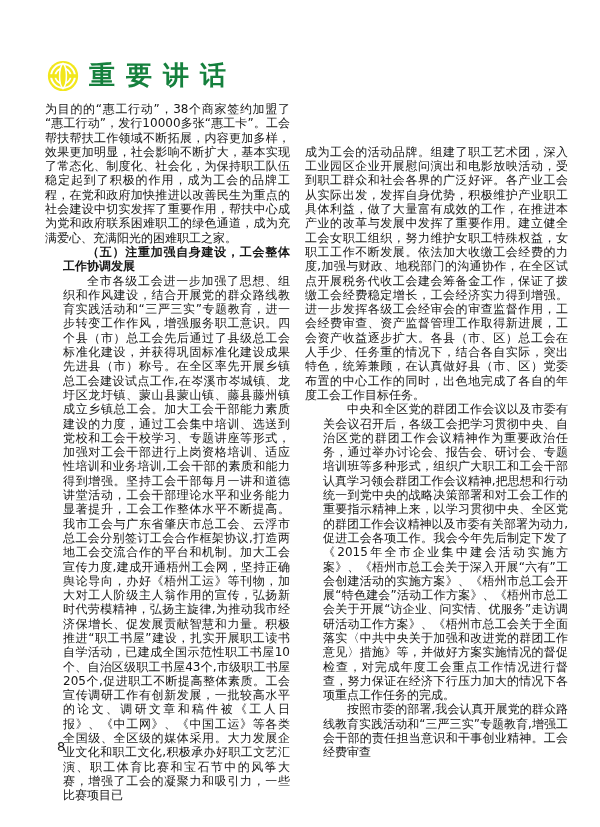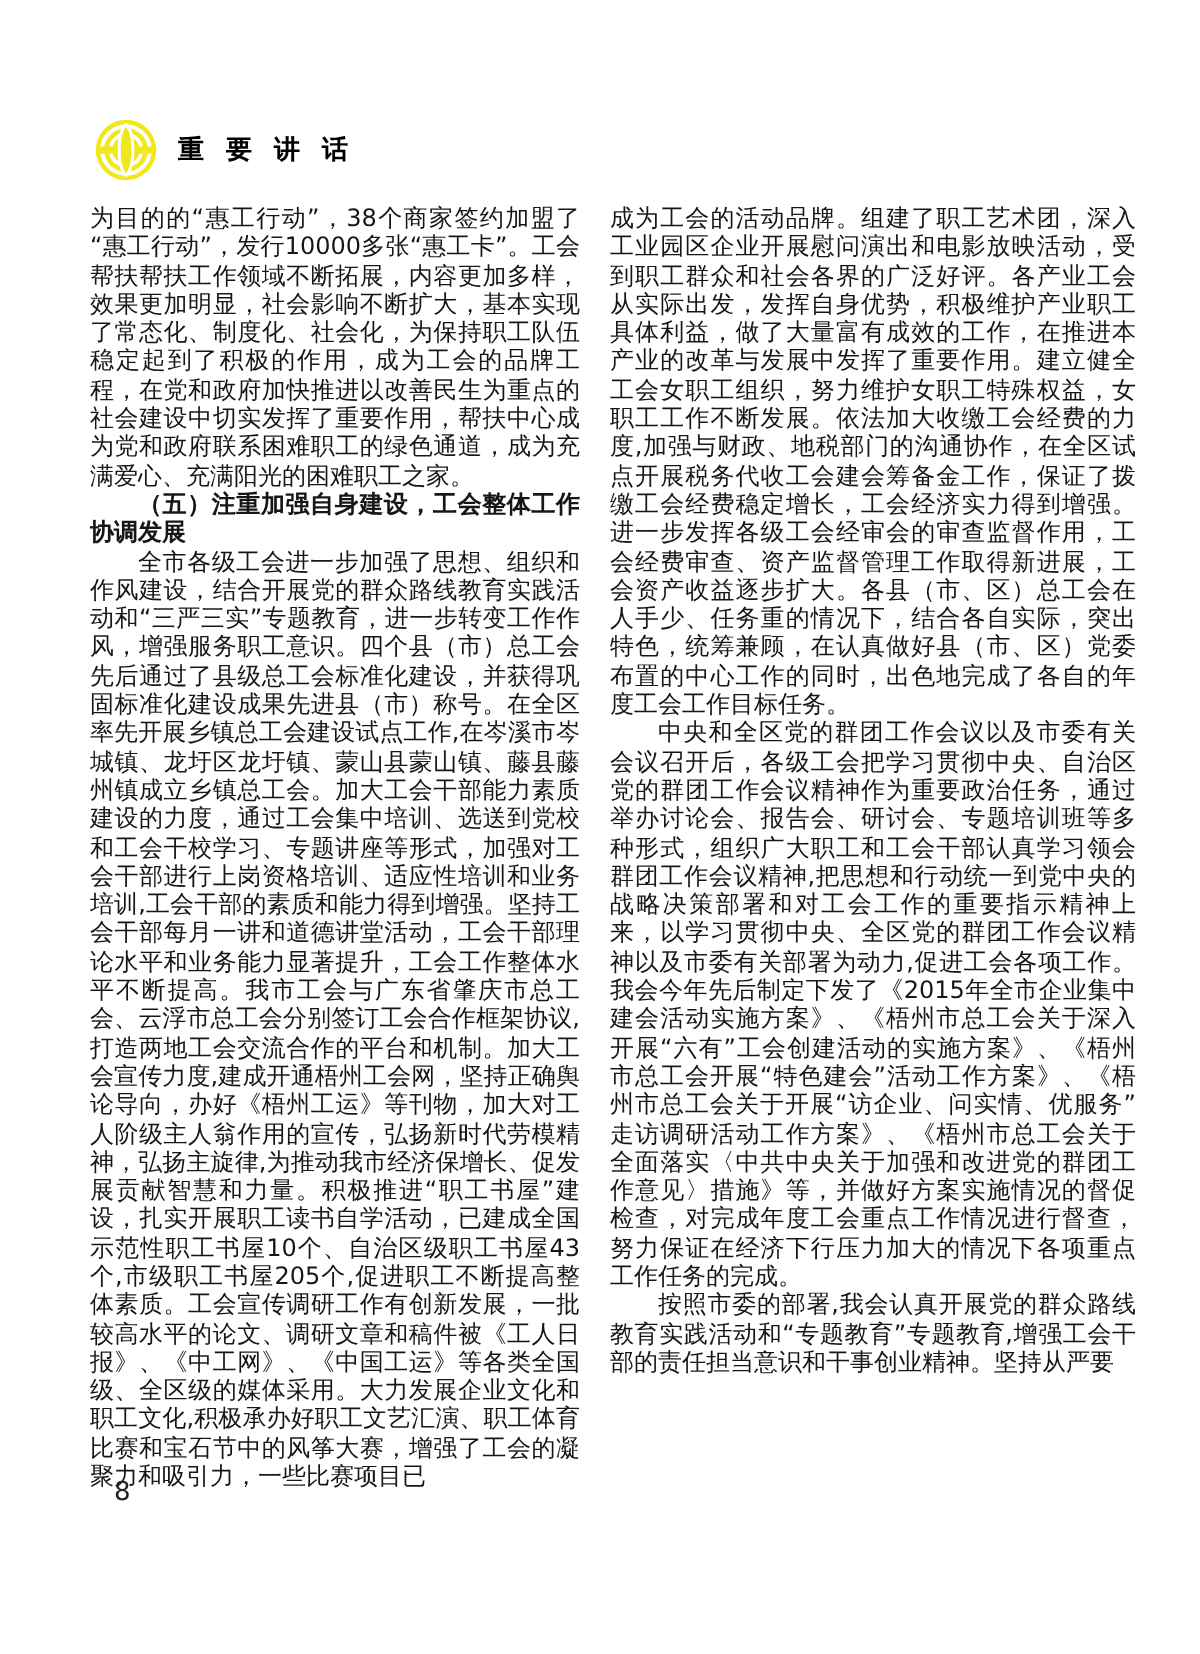--- a/index.html
+++ b/index.html
@@ -16,45 +16,46 @@
     position: absolute;
     top: 58px;
     left: 46px;
     display: flex;
     align-items: center;
     gap: 9px;
   }
   .emblem { display: inline-flex; width: 34px; height: 34px; }
   .section-title {
     margin: 0;
-    font-size: 13px;
+    font-size: 26px;
     font-weight: bold;
     letter-spacing: 11px;
-    color: #000000;
+    color: #15803d;
     white-space: nowrap;
   }
   .columns {
     position: absolute;
     top: 102px;
     left: 45px;
     width: 523px;
     display: flex;
     gap: 15px;
+    align-items: center;
   }
   .col { display: block; }
   .col-left  { width: 245px; }
   .col-right { width: 263px; }
   p.para {
     margin: 0;
     font-size: 12px;
     line-height: 14.3px;
     text-align: justify;
     word-break: break-all;
   }
-  p.para.indent { text-indent: 2em; }
+  p.para.indent { text-indent: 2em; margin-left: 18px; }
   p.para.heading { font-weight: bold; }
   .page-number {
     position: absolute;
     left: 57px;
     top: 739px;
     font-size: 13px;
     color: #222222;
   }
 </style>
 </head>
@@ -77,19 +78,19 @@
 
   <main class="columns">
     <div class="col col-left" id="col-left">
         <p class="para body">为目的的“惠工行动”，38个商家签约加盟了“惠工行动”，发行10000多张“惠工卡”。工会帮扶帮扶工作领域不断拓展，内容更加多样，效果更加明显，社会影响不断扩大，基本实现了常态化、制度化、社会化，为保持职工队伍稳定起到了积极的作用，成为工会的品牌工程，在党和政府加快推进以改善民生为重点的社会建设中切实发挥了重要作用，帮扶中心成为党和政府联系困难职工的绿色通道，成为充满爱心、充满阳光的困难职工之家。</p>
         <p class="para heading indent">（五）注重加强自身建设，工会整体工作协调发展</p>
         <p class="para body indent">全市各级工会进一步加强了思想、组织和作风建设，结合开展党的群众路线教育实践活动和“三严三实”专题教育，进一步转变工作作风，增强服务职工意识。四个县（市）总工会先后通过了县级总工会标准化建设，并获得巩固标准化建设成果先进县（市）称号。在全区率先开展乡镇总工会建设试点工作,在岑溪市岑城镇、龙圩区龙圩镇、蒙山县蒙山镇、藤县藤州镇成立乡镇总工会。加大工会干部能力素质建设的力度，通过工会集中培训、选送到党校和工会干校学习、专题讲座等形式，加强对工会干部进行上岗资格培训、适应性培训和业务培训,工会干部的素质和能力得到增强。坚持工会干部每月一讲和道德讲堂活动，工会干部理论水平和业务能力显著提升，工会工作整体水平不断提高。我市工会与广东省肇庆市总工会、云浮市总工会分别签订工会合作框架协议,打造两地工会交流合作的平台和机制。加大工会宣传力度,建成开通梧州工会网，坚持正确舆论导向，办好《梧州工运》等刊物，加大对工人阶级主人翁作用的宣传，弘扬新时代劳模精神，弘扬主旋律,为推动我市经济保增长、促发展贡献智慧和力量。积极推进“职工书屋”建设，扎实开展职工读书自学活动，已建成全国示范性职工书屋10个、自治区级职工书屋43个,市级职工书屋205个,促进职工不断提高整体素质。工会宣传调研工作有创新发展，一批较高水平的论文、调研文章和稿件被《工人日报》、《中工网》、《中国工运》等各类全国级、全区级的媒体采用。大力发展企业文化和职工文化,积极承办好职工文艺汇演、职工体育比赛和宝石节中的风筝大赛，增强了工会的凝聚力和吸引力，一些比赛项目已</p>
       </div>
     <div class="col col-right" id="col-right">
         <p class="para body">成为工会的活动品牌。组建了职工艺术团，深入工业园区企业开展慰问演出和电影放映活动，受到职工群众和社会各界的广泛好评。各产业工会从实际出发，发挥自身优势，积极维护产业职工具体利益，做了大量富有成效的工作，在推进本产业的改革与发展中发挥了重要作用。建立健全工会女职工组织，努力维护女职工特殊权益，女职工工作不断发展。依法加大收缴工会经费的力度,加强与财政、地税部门的沟通协作，在全区试点开展税务代收工会建会筹备金工作，保证了拨缴工会经费稳定增长，工会经济实力得到增强。进一步发挥各级工会经审会的审查监督作用，工会经费审查、资产监督管理工作取得新进展，工会资产收益逐步扩大。各县（市、区）总工会在人手少、任务重的情况下，结合各自实际，突出特色，统筹兼顾，在认真做好县（市、区）党委布置的中心工作的同时，出色地完成了各自的年度工会工作目标任务。</p>
         <p class="para body indent">中央和全区党的群团工作会议以及市委有关会议召开后，各级工会把学习贯彻中央、自治区党的群团工作会议精神作为重要政治任务，通过举办讨论会、报告会、研讨会、专题培训班等多种形式，组织广大职工和工会干部认真学习领会群团工作会议精神,把思想和行动统一到党中央的战略决策部署和对工会工作的重要指示精神上来，以学习贯彻中央、全区党的群团工作会议精神以及市委有关部署为动力,促进工会各项工作。我会今年先后制定下发了《2015年全市企业集中建会活动实施方案》、《梧州市总工会关于深入开展“六有”工会创建活动的实施方案》、《梧州市总工会开展“特色建会”活动工作方案》、《梧州市总工会关于开展“访企业、问实情、优服务”走访调研活动工作方案》、《梧州市总工会关于全面落实〈中共中央关于加强和改进党的群团工作意见〉措施》等，并做好方案实施情况的督促检查，对完成年度工会重点工作情况进行督查，努力保证在经济下行压力加大的情况下各项重点工作任务的完成。</p>
-        <p class="para body indent">按照市委的部署,我会认真开展党的群众路线教育实践活动和“专题教育”专题教育,增强工会干部的责任担当意识和干事创业精神。坚持从严要</p>
+        <p class="para body indent">按照市委的部署,我会认真开展党的群众路线教育实践活动和“三严三实”专题教育,增强工会干部的责任担当意识和干事创业精神。工会经费审查</p>
       </div>
   </main>
 
   <span class="page-number">8</span>
 
 </div>
 
 </body></html>

